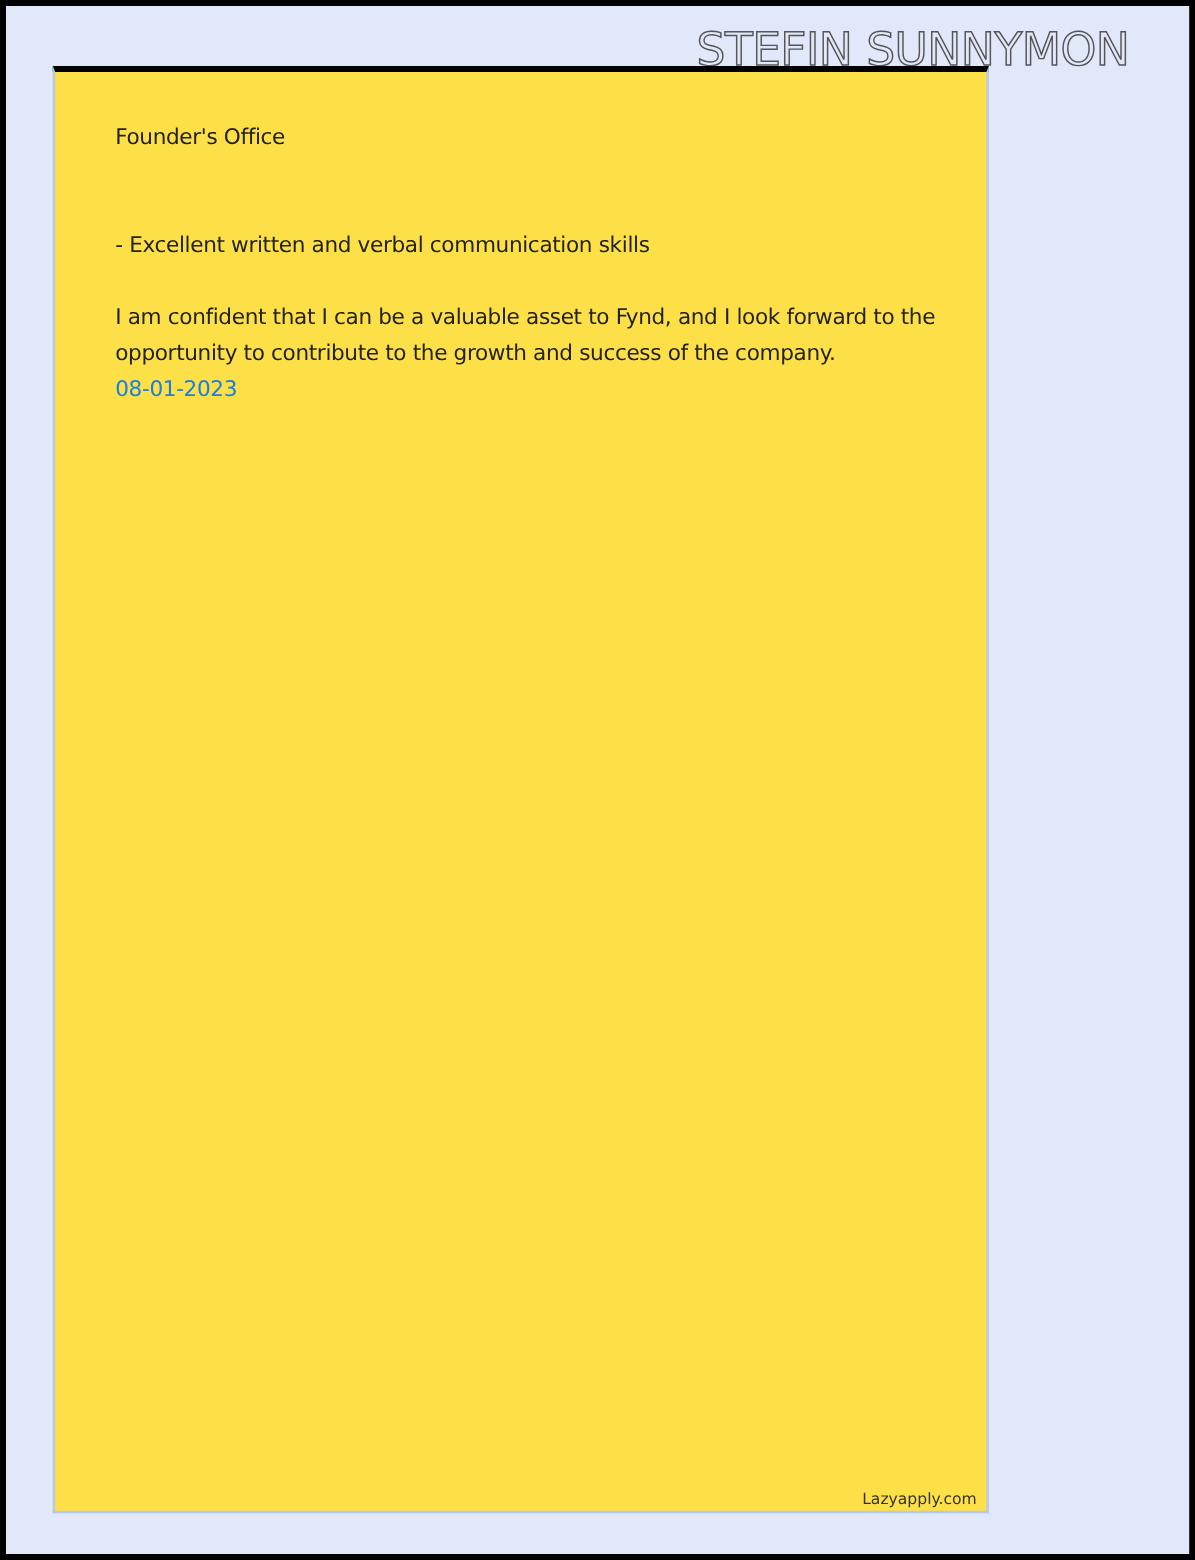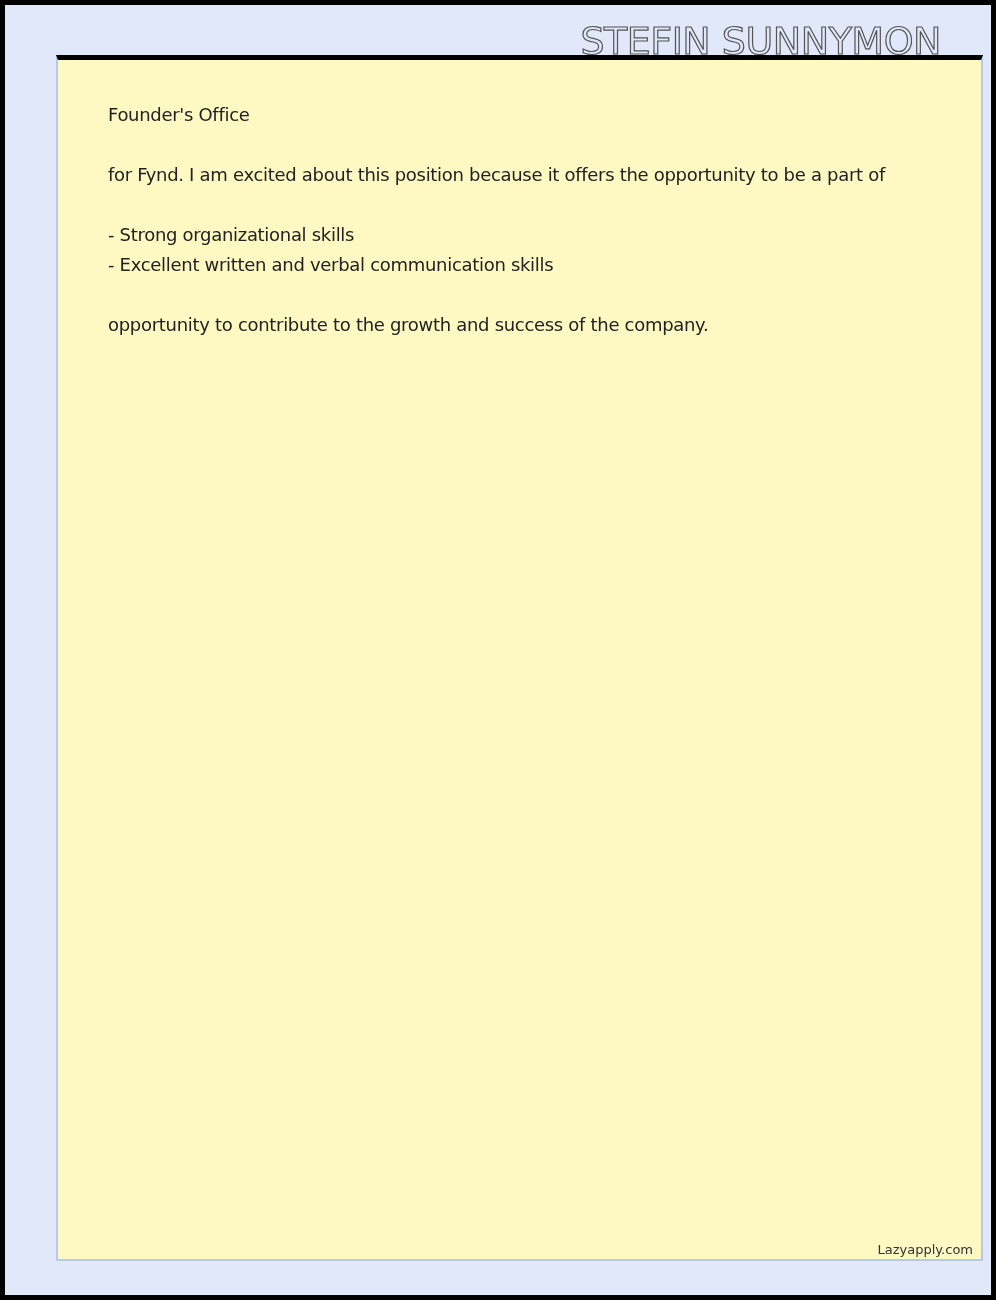--- a/index.html
+++ b/index.html
@@ -12,23 +12,23 @@
   .name {
     position:absolute; right:50px; top:14px;
     font-size:38px; letter-spacing:-0.5px;
     color:#e0e8fa;
     -webkit-text-stroke:1.2px #555;
     font-family:"DejaVu Sans", sans-serif;
     font-weight:normal;
     line-height:44px;
   }
   .page {
-    position:absolute; left:51px; top:50px;
-    width:927px; height:1206px;
-    background:#fef9c3;
+    position:absolute; left:39px; top:50px;
+    width:780px; height:1206px;
+    background:#fde047;
     border-top:5px solid #000;
     border-left:2px solid #b4c8f0;
     border-right:2px solid #b4c8f0;
     border-bottom:2px solid #b4c8f0;
     box-sizing:border-box;
   }
   .content {
     position:absolute; left:50px; top:40px; width:800px;
     font-size:18px; line-height:30px; color:#222;
     letter-spacing:-0.3px;
@@ -43,21 +43,21 @@
 </style>
 </head>
 <body>
 
 <div class="name">STEFIN SUNNYMON</div>
 
 <div class="page">
   <div class="content">
     <p>Founder's Office</p>
     <div class="gap"></div>
-    <p>for Fynd. I am excited about this position because it offers the opportunity to be a part of</p>
     <div class="gap"></div>
-    <p>- Strong organizational skills</p>
     <p>- Excellent written and verbal communication skills</p>
     <div class="gap"></div>
+    <p>I am confident that I can be a valuable asset to Fynd, and I look forward to the</p>
     <p>opportunity to contribute to the growth and success of the company.</p>
+    <p class="date">08-01-2023</p>
   </div>
   <div class="footer">Lazyapply.com</div>
 </div>
 
 </body></html>

